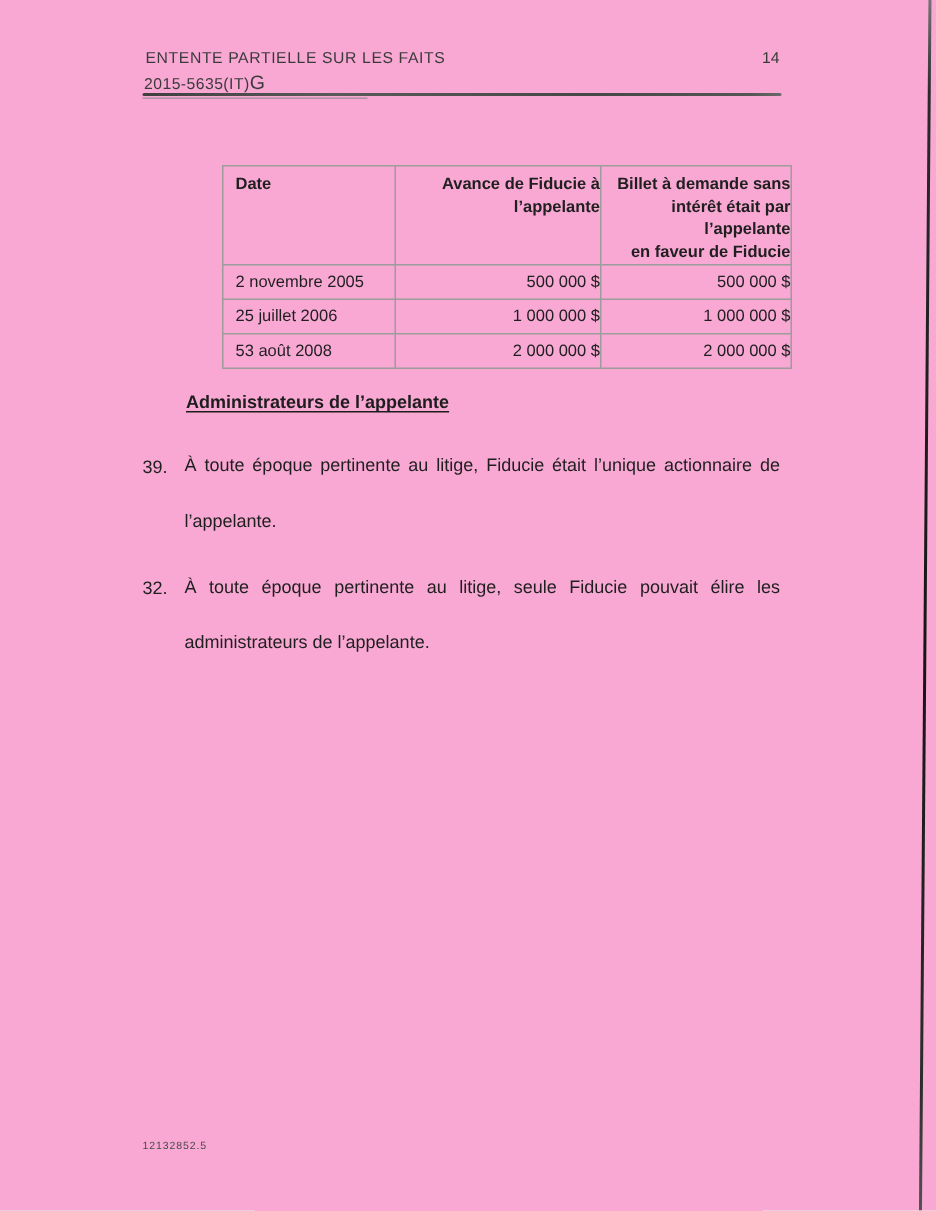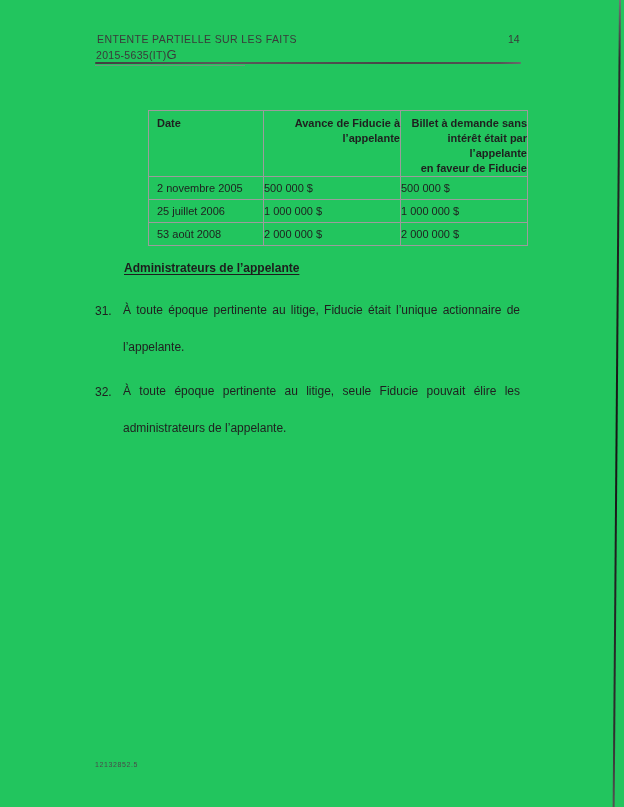--- a/index.html
+++ b/index.html
@@ -1,21 +1,21 @@
 <!DOCTYPE html>
 <html><head>
 <meta charset="utf-8">
 <style>
   * { margin: 0; padding: 0; box-sizing: border-box; }
   html, body { background: #e8e8e8; }
   .page {
     position: relative;
     width: 624px;
     height: 807px;
-    background: #22c55e;
+    background: #f9a8d4;
     font-family: "Liberation Sans", sans-serif;
     color: #222;
     overflow: hidden;
     padding-left: 40px;
   }
 
   
   .header-title {
     position: absolute; left: 97px; top: 33px;
     font-size: 10.5px; letter-spacing: 0.4px; color: #3a3a3a;
@@ -62,21 +62,21 @@
     text-align: right;
   }
   .fact-table th.col-date {
     text-align: left; padding-left: 8px;
   }
   .fact-table col.c1 { width: 115px; }
   .fact-table col.c2 { width: 137px; }
   .fact-table col.c3 { width: 127px; }
   .fact-table td {
     height: 23px;
-    text-align: left;
+    text-align: right;
   }
   .fact-table td.cell-date {
     text-align: left; padding-left: 8px;
   }
 
   
   .section-heading {
     position: absolute; left: 124px; top: 261px;
     font-size: 12px; font-weight: bold; color: #1d1d1d;
     text-decoration: underline;
@@ -158,21 +158,21 @@
         <td class="cell-date">53 août 2008</td>
         <td>2 000 000 $</td>
         <td>2 000 000 $</td>
       </tr>
     </tbody>
   </table>
 
   <div class="section-heading">Administrateurs de l’appelante</div>
 
   <div class="para para-31">
-    <div class="para-number">31.</div>
+    <div class="para-number">39.</div>
     <div class="para-body">
       <div class="p-line justified">À toute époque pertinente au litige, Fiducie était l’unique actionnaire de</div>
       <div class="p-line">l’appelante.</div>
     </div>
   </div>
 
   <div class="para para-32">
     <div class="para-number">32.</div>
     <div class="para-body">
       <div class="p-line justified">À toute époque pertinente au litige, seule Fiducie pouvait élire les</div>

